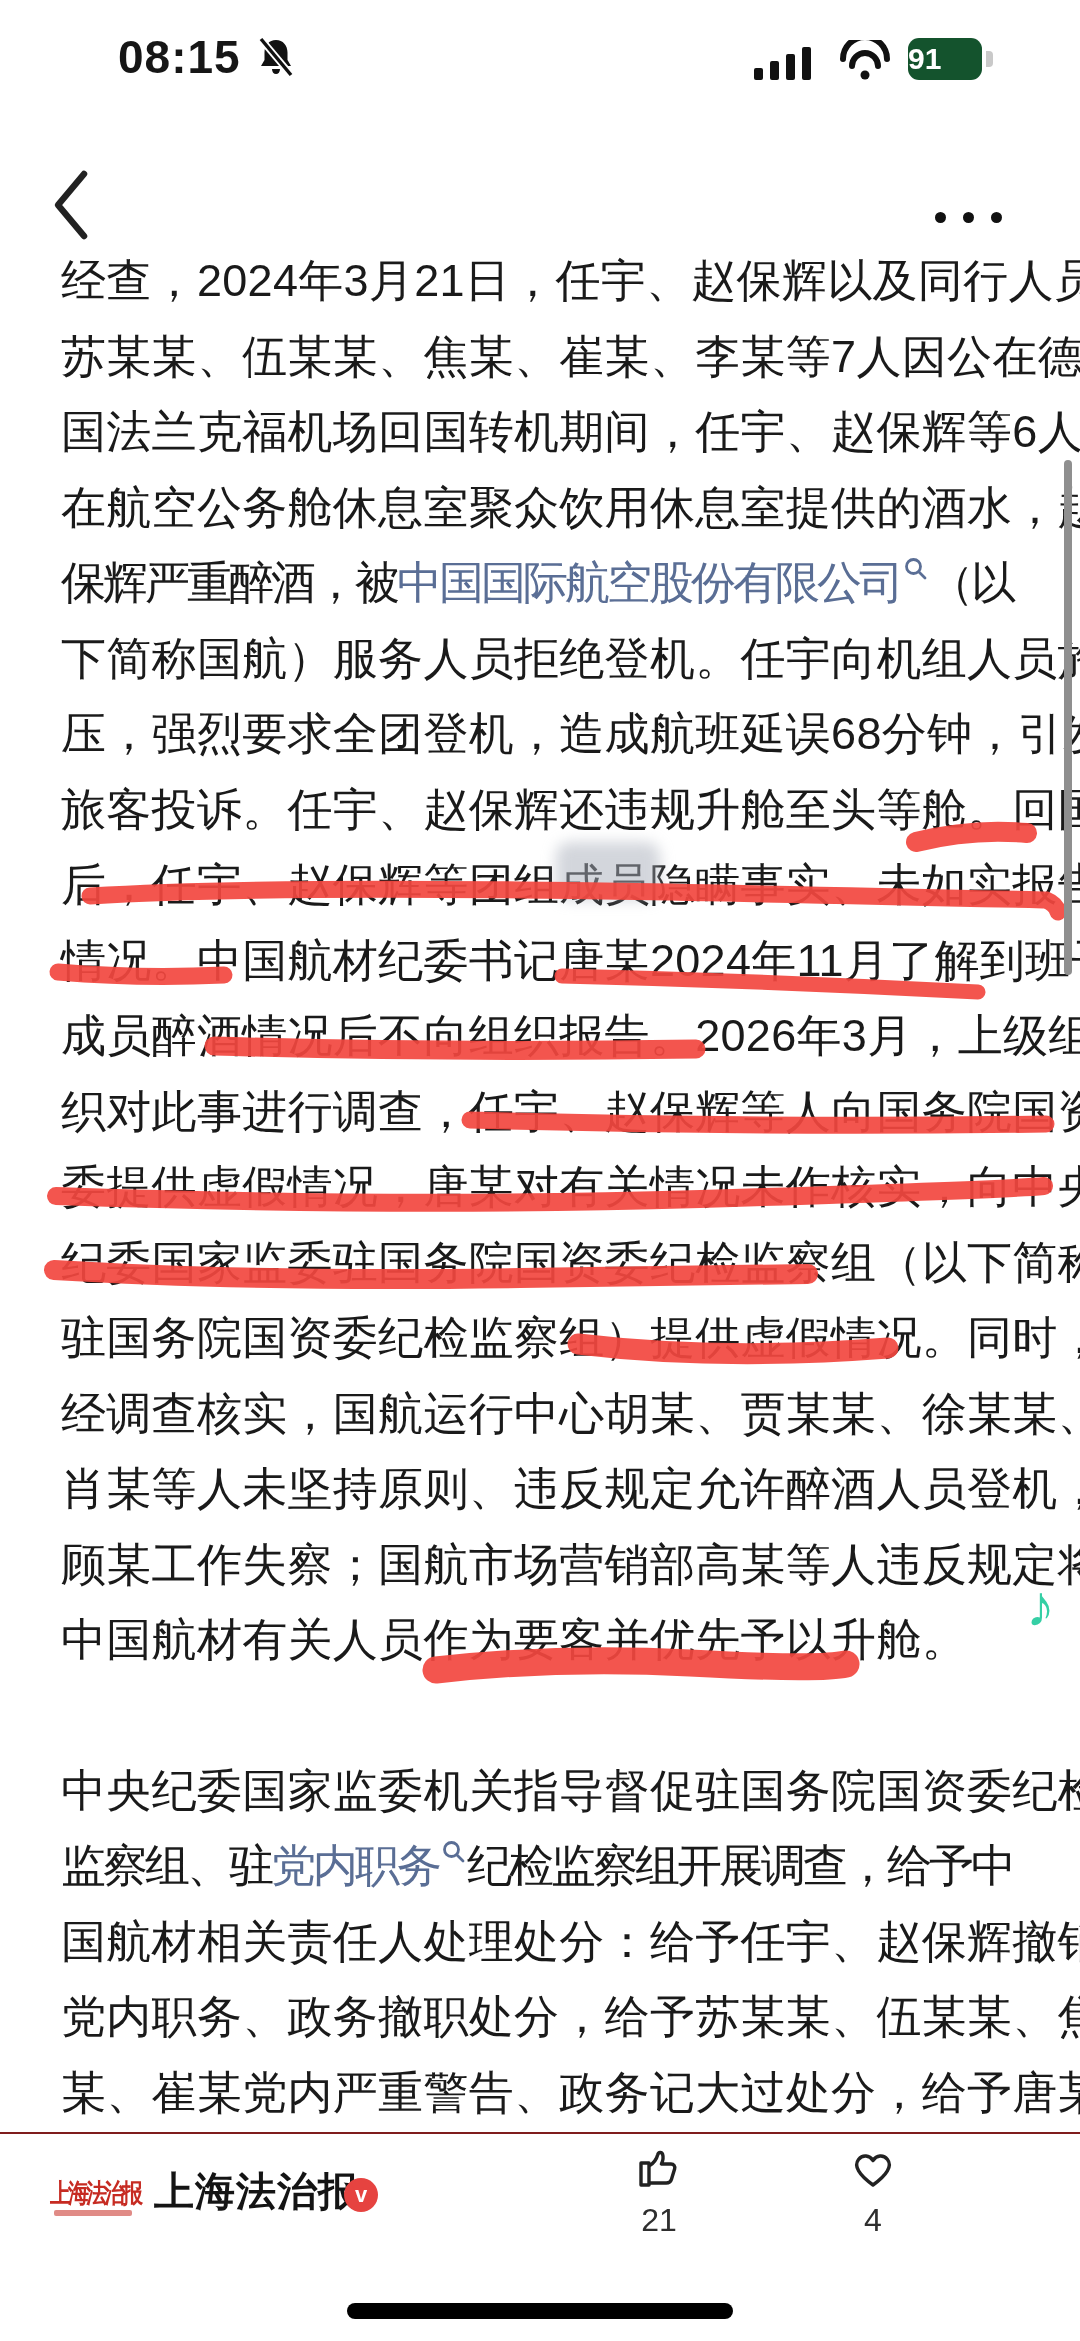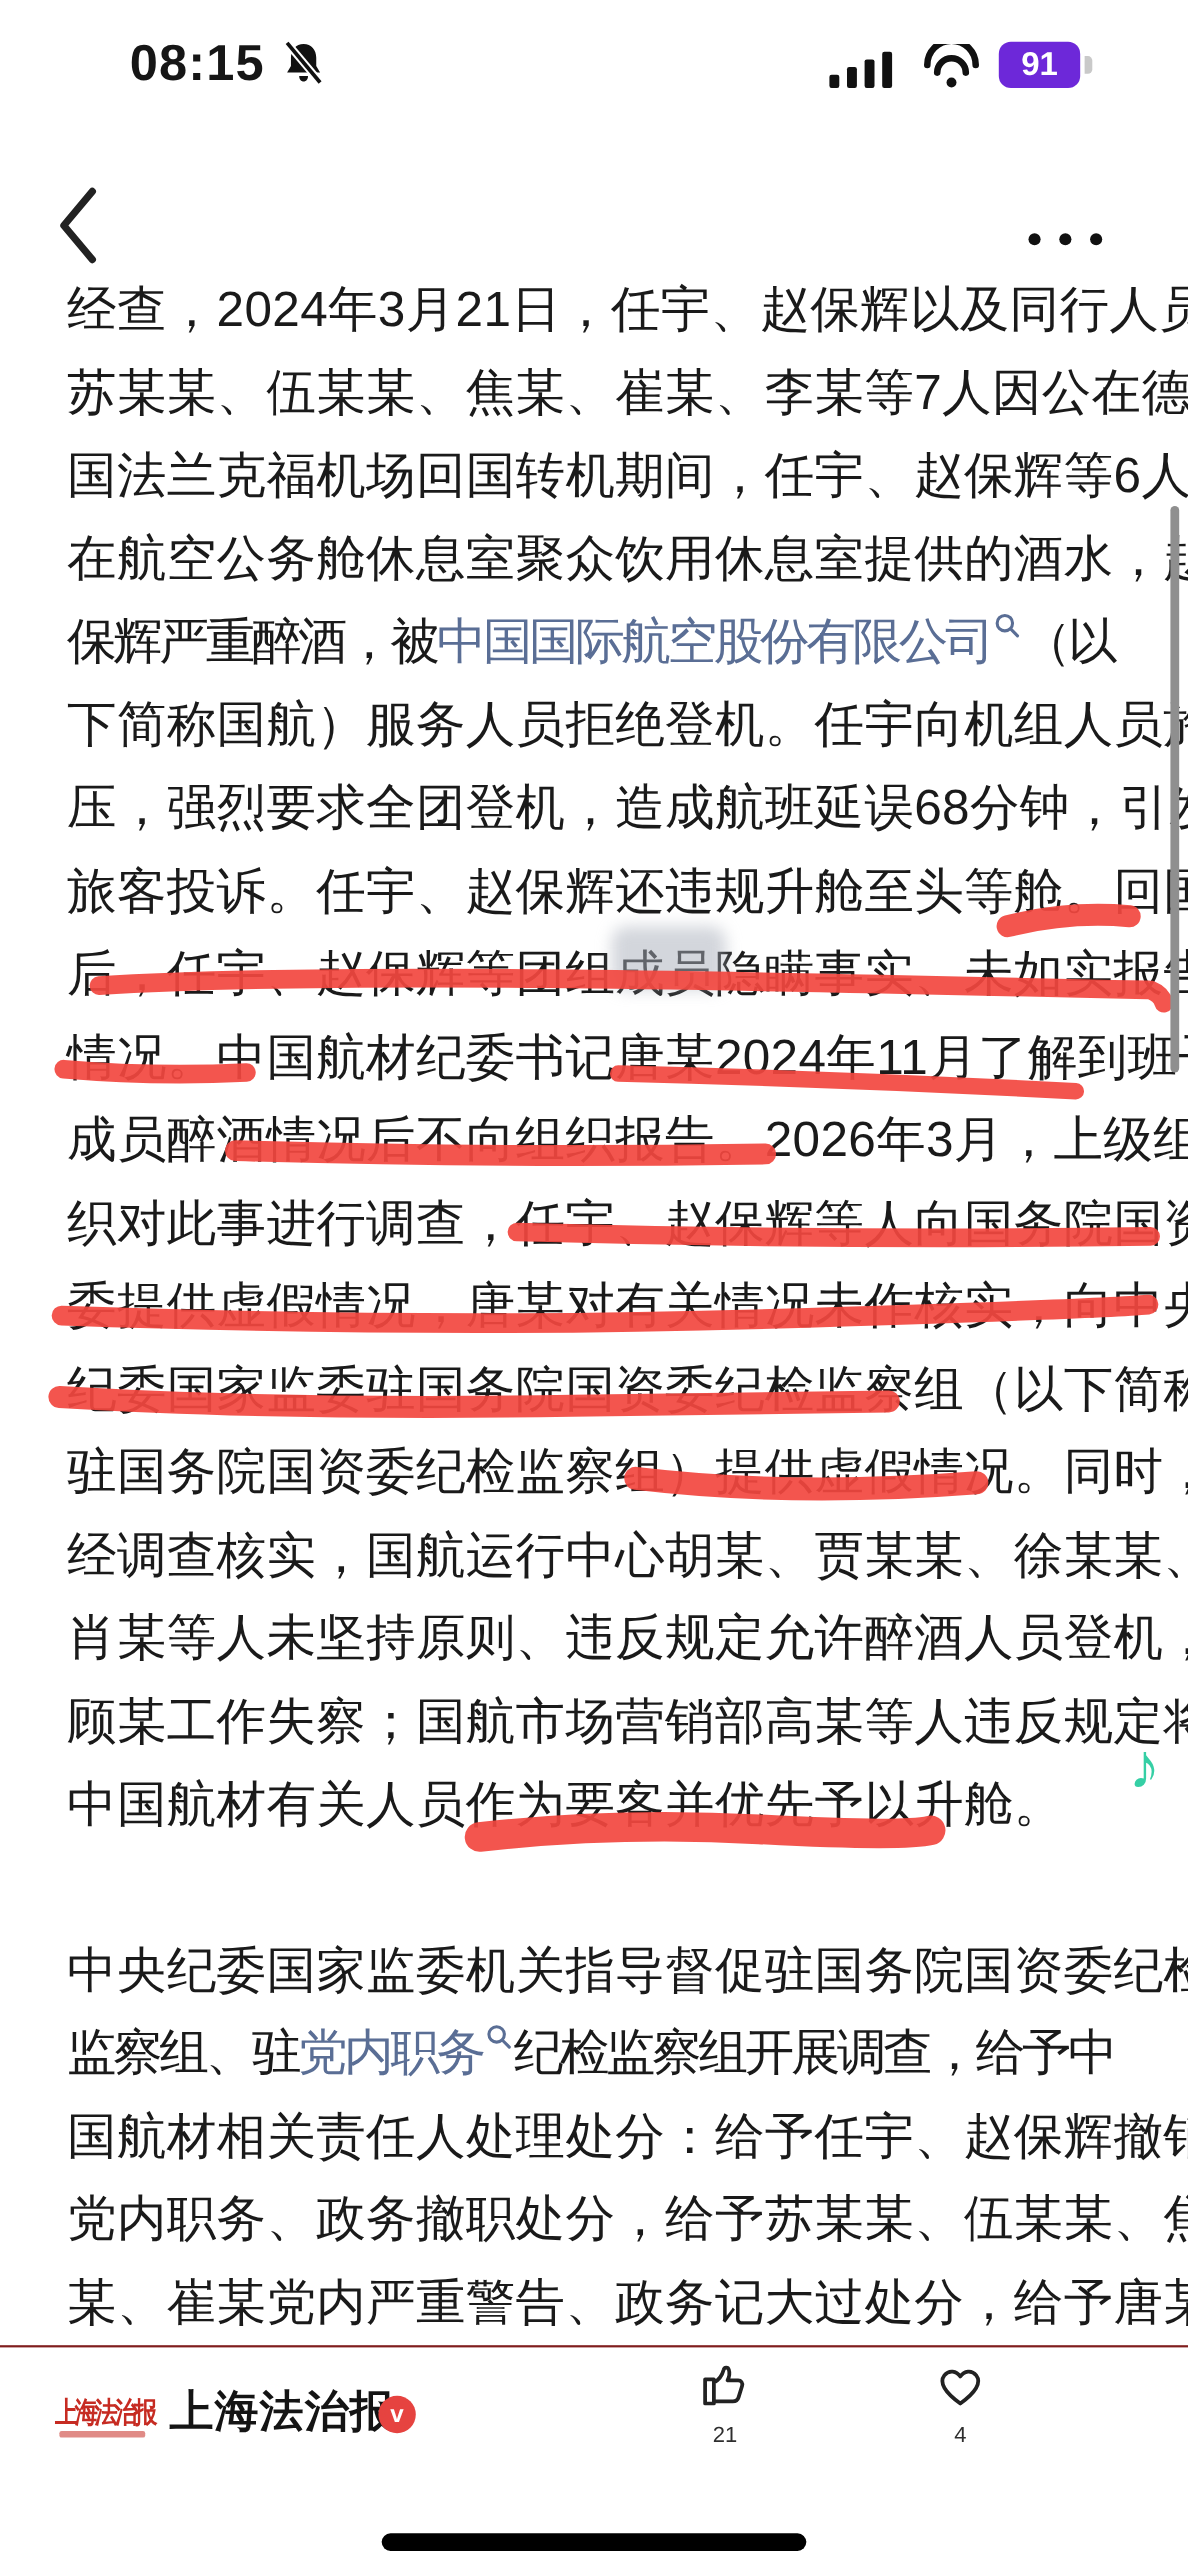--- a/index.html
+++ b/index.html
@@ -10,22 +10,22 @@
   html,body{width:1080px;height:2341px;background:#fff;overflow:hidden;
     font-family:"Liberation Sans", sans-serif;color:var(--ink);}
   .stage{position:absolute;inset:0;width:1080px;height:2341px;background:#fff;}
 
   
   .statusbar{position:absolute;top:0;left:0;width:860px;height:110px;}
   .time{position:absolute;left:118px;top:30px;font-size:46px;font-weight:700;letter-spacing:1px;}
   .bell{position:absolute;left:256px;top:36px;}
   .sig{position:absolute;left:752px;top:44px;}
   .wifi{position:absolute;left:836px;top:40px;}
-  .batt{position:absolute;left:908px;top:38px;width:74px;height:42px;background:#6d28d9;
-    border-radius:11px;color:#fff;font-size:30px;font-weight:700;text-align:center;line-height:42px;}
+  .batt{position:absolute;left:908px;top:38px;width:74px;height:42px;background:#14532d;
+    border-radius:11px;color:#fff;font-size:30px;font-weight:700;text-align:left;line-height:42px;}
   .batt-nub{position:absolute;left:986px;top:51px;width:7px;height:16px;background:#c9c9c9;border-radius:0 4px 4px 0;}
 
   
   .back{position:absolute;left:50px;top:168px;width:44px;height:74px;cursor:pointer;}
   .dots{position:absolute;right:78px;top:212px;display:flex;gap:17px;cursor:pointer;}
   .dots i{width:11px;height:11px;border-radius:50%;background:#111;display:block;}
 
   
   .content{position:absolute;left:61px;top:243px;width:958px;}
   .line{height:75.5px;line-height:75.5px;font-size:45px;letter-spacing:.3px;color:#1a1a1a;
@@ -49,21 +49,21 @@
   
   .footer{position:absolute;left:0;top:2132px;width:1080px;height:209px;background:#fff;border-top:2px solid #7f1d1d;}
   .cal-logo{position:absolute;left:50px;top:42px;width:92px;color:var(--logo_red);
     font-family:"Liberation Serif",serif;font-weight:700;font-size:21px;letter-spacing:-3px;
     transform:scaleY(1.25);transform-origin:top left;white-space:nowrap;}
   .cal-sub{position:absolute;left:54px;top:76px;width:78px;height:6px;background:rgba(198,43,34,.55);border-radius:2px;}
   .acct{position:absolute;left:154px;top:30px;font-size:40px;font-weight:700;color:#141414;letter-spacing:1px;}
   .vbadge{position:absolute;left:344px;top:44px;width:34px;height:34px;border-radius:50%;background:var(--badge_red);
     color:#fff;font-size:22px;font-weight:700;text-align:center;line-height:34px;}
   .action{position:absolute;top:8px;width:110px;text-align:center;cursor:pointer;}
-  .action .cnt{margin-top:6px;font-size:20px;color:#2e2e2e;}
+  .action .cnt{margin-top:6px;font-size:32px;color:#2e2e2e;}
   .act-like{left:604px;} .act-share{left:710px;} .act-heart{left:818px;} .act-comment{left:930px;width:120px;}
   .home-bar{position:absolute;left:347px;top:2303px;width:386px;height:16px;border-radius:9px;background:#000;}
 </style>
 </head>
 <body>
 
 <div class="stage">
 
   <div class="statusbar">
     <div class="time">08:15</div>

